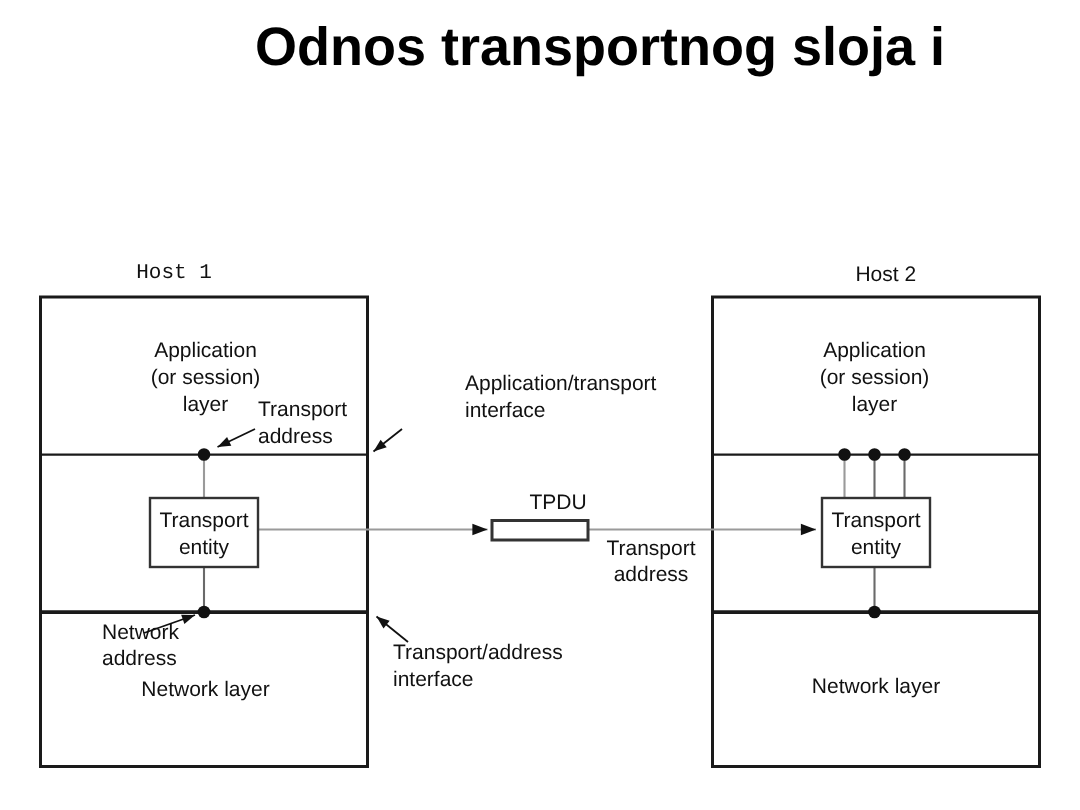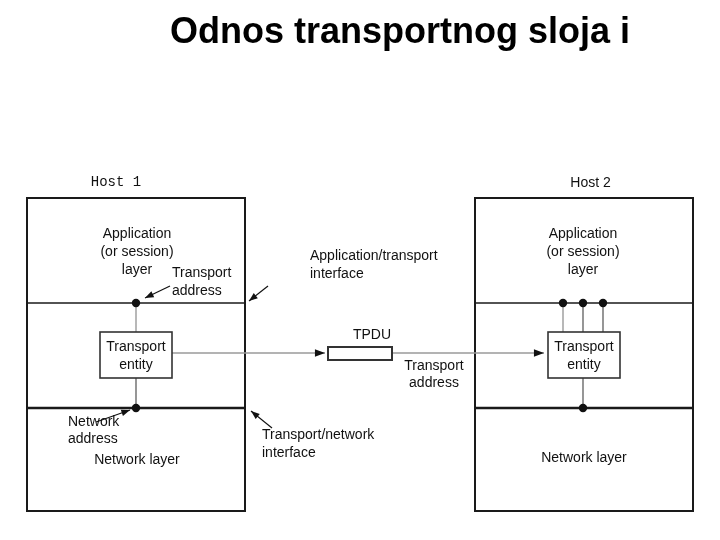--- a/index.html
+++ b/index.html
@@ -111,17 +111,17 @@
     <div>Transport</div>
     <div>address</div>
   </div>
 
   <div class="d sm-lh" style="left:38px;top:413px;margin-left:30px;">
     <div>Network</div>
     <div>address</div>
   </div>
 
   <div class="d" style="left:262px;top:425px;">
-    <div>Transport/network</div>
+    <div>Transport/address</div>
     <div>interface</div>
   </div>
 
 </div>
 
 </body></html>

